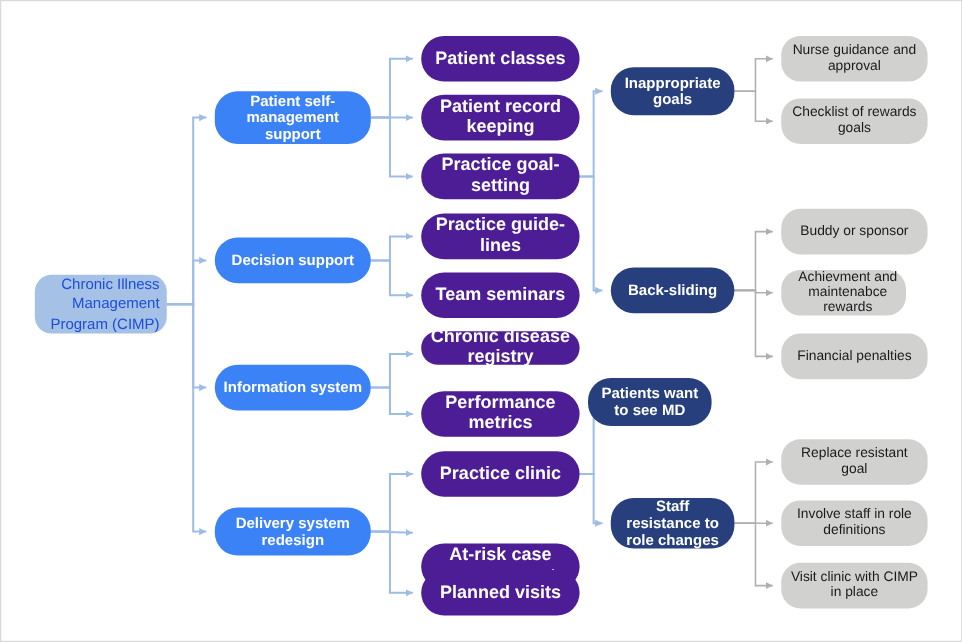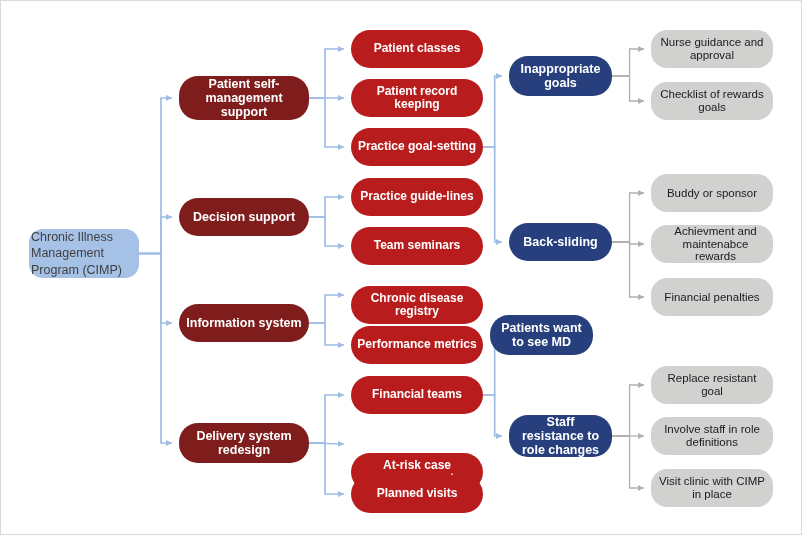--- a/index.html
+++ b/index.html
@@ -18,38 +18,38 @@
     box-sizing:border-box;
     display:flex;align-items:center;justify-content:center;
     text-align:center;
     line-height:1.12;
     border-radius:19px;
     z-index:2;
     padding:2px 6px;
   }
   .node.root{
     background:#a5c1e6;
-    color:#404040;
+    color:#1d4ed8;
     font-size:12.5px;
     border-radius:14px;
-    text-align:left;
+    text-align:right;
     justify-content:flex-start;
     padding-left:2px;
     line-height:1.32;
   }
   .node.mid{
-    background:#7f1d1d;
+    background:#3b82f6;
     color:#ffffff;
     font-size:12.5px;
     font-weight:600;
   }
   .node.leaf{
-    background:#b91c1c;
+    background:#4c1d95;
     color:#ffffff;
-    font-size:12px;
+    font-size:15px;
     font-weight:600;
   }
   .node.issue{
     background:#27407d;
     color:#ffffff;
     font-size:12.5px;
     font-weight:600;
   }
   .node.solution{
     background:#d1d2d0;
@@ -109,32 +109,32 @@
       <div class="node root" style="left: 28px; top: 228px; width: 110px; height: 49px;">Chronic Illness Management Program (CIMP)</div>
       <div class="node mid" style="left: 178px; top: 75px; width: 130px; height: 44px;">Patient self-management support</div>
       <div class="node mid" style="left: 178px; top: 197px; width: 130px; height: 38px;">Decision support</div>
       <div class="node mid" style="left: 178px; top: 303px; width: 130px; height: 38px;">Information system</div>
       <div class="node mid" style="left: 178px; top: 422px; width: 130px; height: 40px;">Delivery system redesign</div>
       <div class="node leaf" style="left: 350px; top: 29px; width: 132px; height: 38px;">Patient classes</div>
       <div class="node leaf" style="left: 350px; top: 78px; width: 132px; height: 38px;">Patient record keeping</div>
       <div class="node leaf" style="left: 350px; top: 127px; width: 132px; height: 38px;">Practice goal-setting</div>
       <div class="node leaf" style="left: 350px; top: 177px; width: 132px; height: 38px;">Practice guide-lines</div>
       <div class="node leaf" style="left: 350px; top: 226px; width: 132px; height: 38px;">Team seminars</div>
-      <div class="node leaf" style="left: 350px; top: 285px; width: 132px; height: 38px;">Chronic disease registry</div>
+      <div class="node leaf" style="left: 350px; top: 275px; width: 132px; height: 28px;">Chronic disease registry</div>
       <div class="node leaf" style="left: 350px; top: 325px; width: 132px; height: 38px;">Performance metrics</div>
-      <div class="node leaf" style="left: 350px; top: 375px; width: 132px; height: 38px;">Financial teams</div>
+      <div class="node leaf" style="left: 350px; top: 375px; width: 132px; height: 38px;">Practice clinic</div>
       <div class="node leaf" style="left: 350px; top: 424px; width: 132px; height: 38px; margin-top: 28px;">At-risk case management</div>
       <div class="node leaf" style="left: 350px; top: 474px; width: 132px; height: 38px;">Planned visits</div>
       <div class="node issue" style="left: 508px; top: 55px; width: 103px; height: 40px; text-align: center;">Inappropriate goals</div>
       <div class="node issue" style="left: 508px; top: 222px; width: 103px; height: 38px;">Back-sliding</div>
       <div class="node issue" style="left: 489px; top: 314px; width: 103px; height: 40px;">Patients want to see MD</div>
       <div class="node issue" style="left: 508px; top: 414px; width: 103px; height: 42px;">Staff resistance to role changes</div>
       <div class="node solution" style="left: 650px; top: 29px; width: 122px; height: 38px;">Nurse guidance and approval</div>
       <div class="node solution" style="left: 650px; top: 81px; width: 122px; height: 38px;">Checklist of rewards goals</div>
       <div class="node solution" style="left: 650px; top: 173px; width: 122px; height: 38px;">Buddy or sponsor</div>
-      <div class="node solution" style="left: 650px; top: 224px; width: 122px; height: 38px; padding-left: 13px;">Achievment and maintenabce rewards</div>
+      <div class="node solution" style="left: 650px; top: 224px; width: 104px; height: 38px; padding-left: 13px;">Achievment and maintenabce rewards</div>
       <div class="node solution" style="left: 650px; top: 277px; width: 122px; height: 38px;">Financial penalties</div>
       <div class="node solution" style="left: 650px; top: 365px; width: 122px; height: 38px;">Replace resistant goal</div>
       <div class="node solution" style="left: 650px; top: 416px; width: 122px; height: 38px;">Involve staff in role definitions</div>
       <div class="node solution" style="left: 650px; top: 468px; width: 122px; height: 38px;">Visit clinic with CIMP in place</div>
     </div>
 
 </div>
 
 </body></html>

